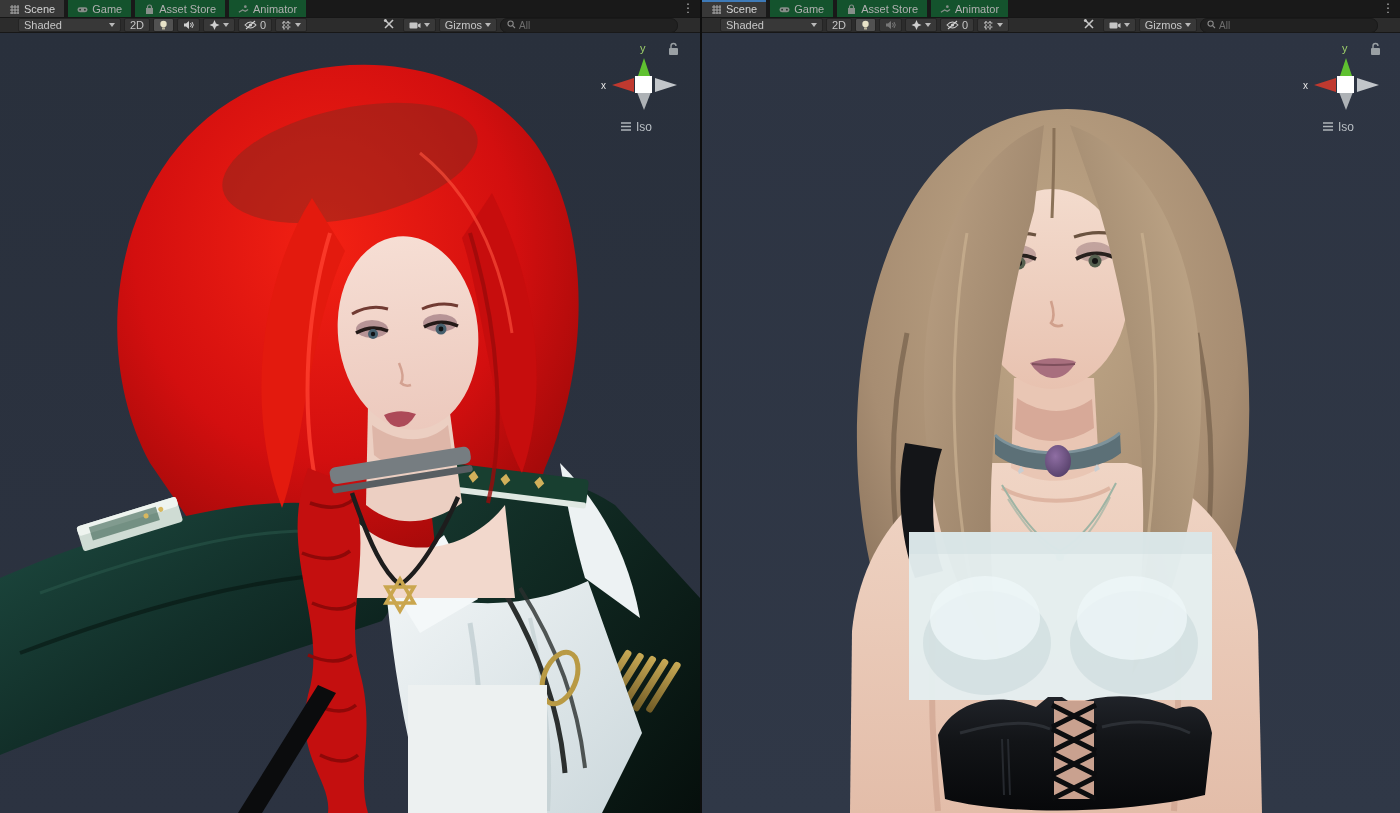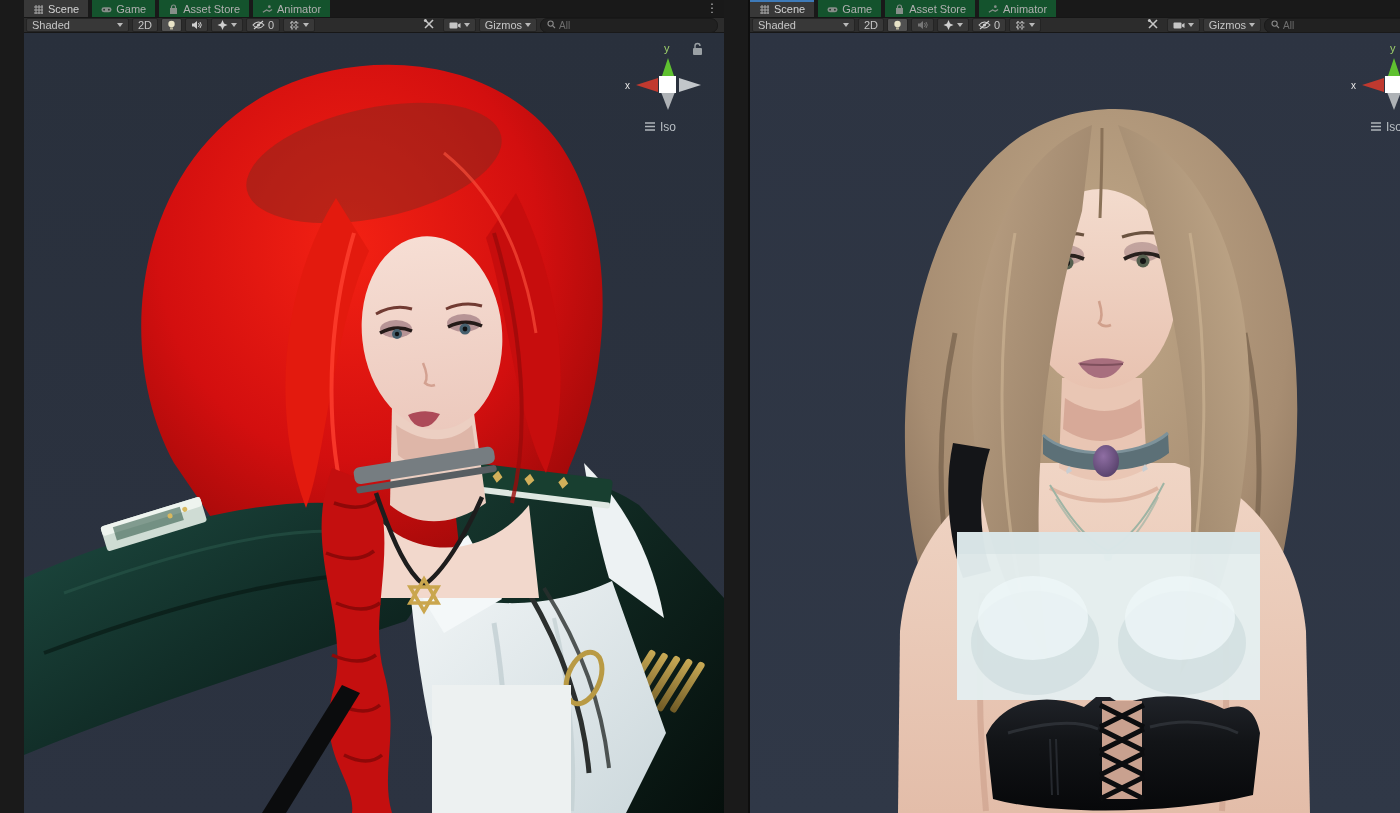--- a/index.html
+++ b/index.html
@@ -1,38 +1,38 @@
 <!DOCTYPE html>
 <html><head>
 <meta charset="utf-8">
 <style>
   * { margin:0; padding:0; box-sizing:border-box; }
   html,body { width:1400px; height:813px; overflow:hidden; background:#1a1a1a;
               font-family:"Liberation Sans", sans-serif; }
   .root { display:flex; width:1400px; height:813px; }
-  .panel { width:700px; height:813px; position:relative; background:#222;margin-left:24px; }
+  .panel { width:700px; height:813px; position:relative; background:#222; }
   .panel + .panel { border-left:2px solid #0e0e0e; }
 
   
   .tabbar { height:17px; background:#191919; display:flex; align-items:stretch;
             position:relative; }
   .tab { display:flex; align-items:center; gap:4px; padding:0 9px; margin-right:4px;
          background:#14532d; color:#b0b0b0; font-size:11px; line-height:17px;
          border-top:2px solid transparent; cursor:default; white-space:nowrap; }
   .tab.active { background:#383838; color:#d4d4d4; }
   .tab.focused { border-top:2px solid #3e7ab8; }
   .tab-icon { display:inline-flex; width:11px; height:11px; opacity:.85; }
   .tab-icon svg { width:11px; height:11px; }
   .overflow-dots { position:absolute; right:6px; top:0; color:#b8b8b8; font-size:12px;
                    line-height:16px; letter-spacing:0; cursor:default; }
 
   
   .toolbar { height:16px; background:#2c2c2c; border-top:1px solid #161616;
              border-bottom:1px solid #171717; display:flex; align-items:center;
-             font-size:11px; color:#c6c6c6; padding:0 2px; gap:3px; }
+             font-size:11px; color:#c6c6c6; padding:0 18px; gap:3px; }
   .tbtn { height:14px; display:inline-flex; align-items:center; gap:3px;
           background:#383838; border:1px solid #242424; border-radius:2px;
           padding:0 5px; color:#c6c6c6; cursor:default; }
   .tbtn.on { background:#515151; }
   .tbtn.shading { width:103px; justify-content:space-between; }
   .tbtn svg { display:block; }
   .arrow-down { width:0; height:0; border-left:3.5px solid transparent;
                 border-right:3.5px solid transparent; border-top:4px solid #b9b9b9; }
   .tb-gap { flex:1; }
   .dim { opacity:.42; }

